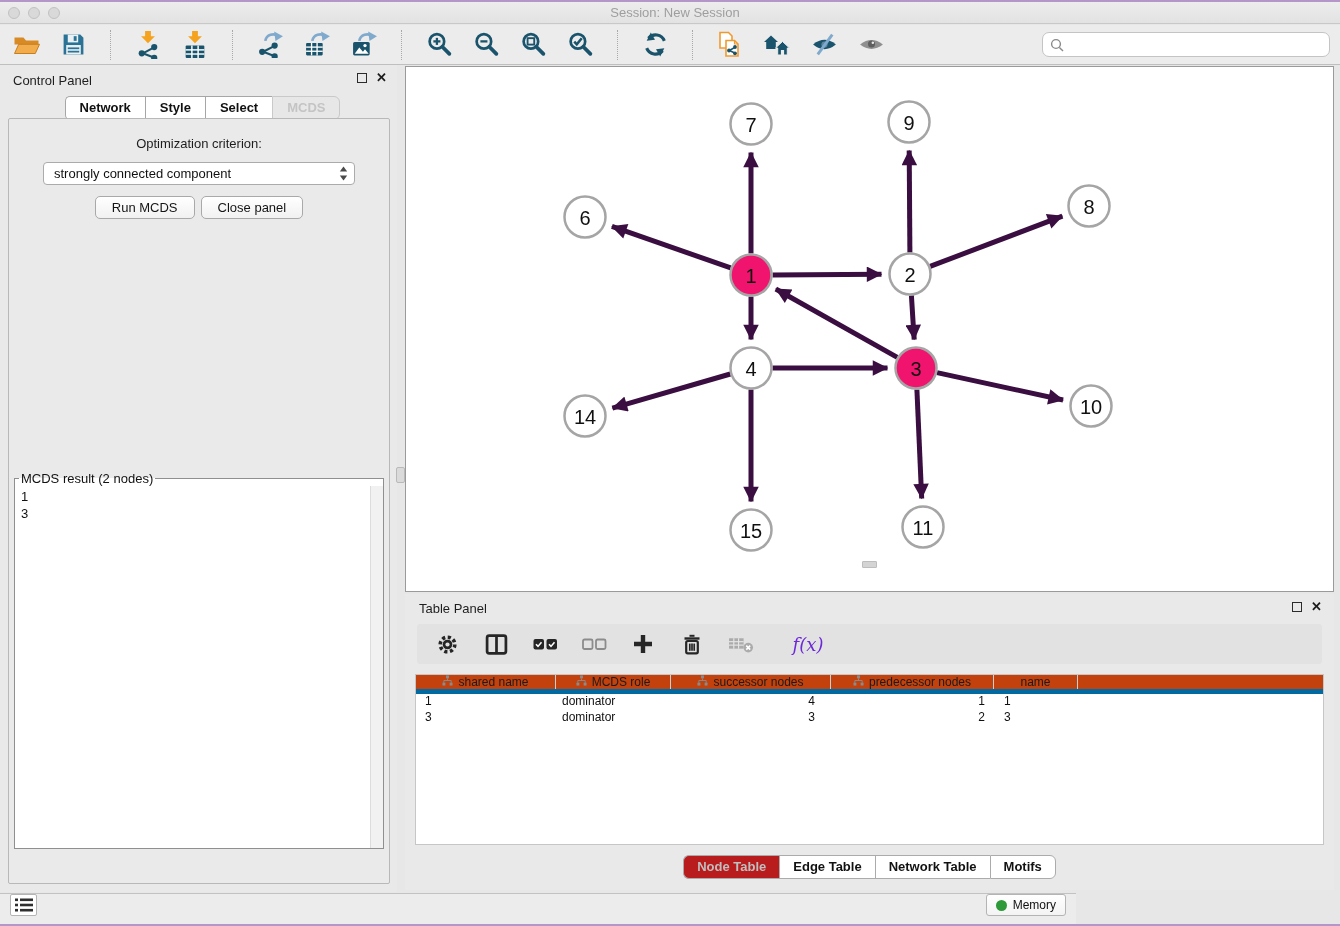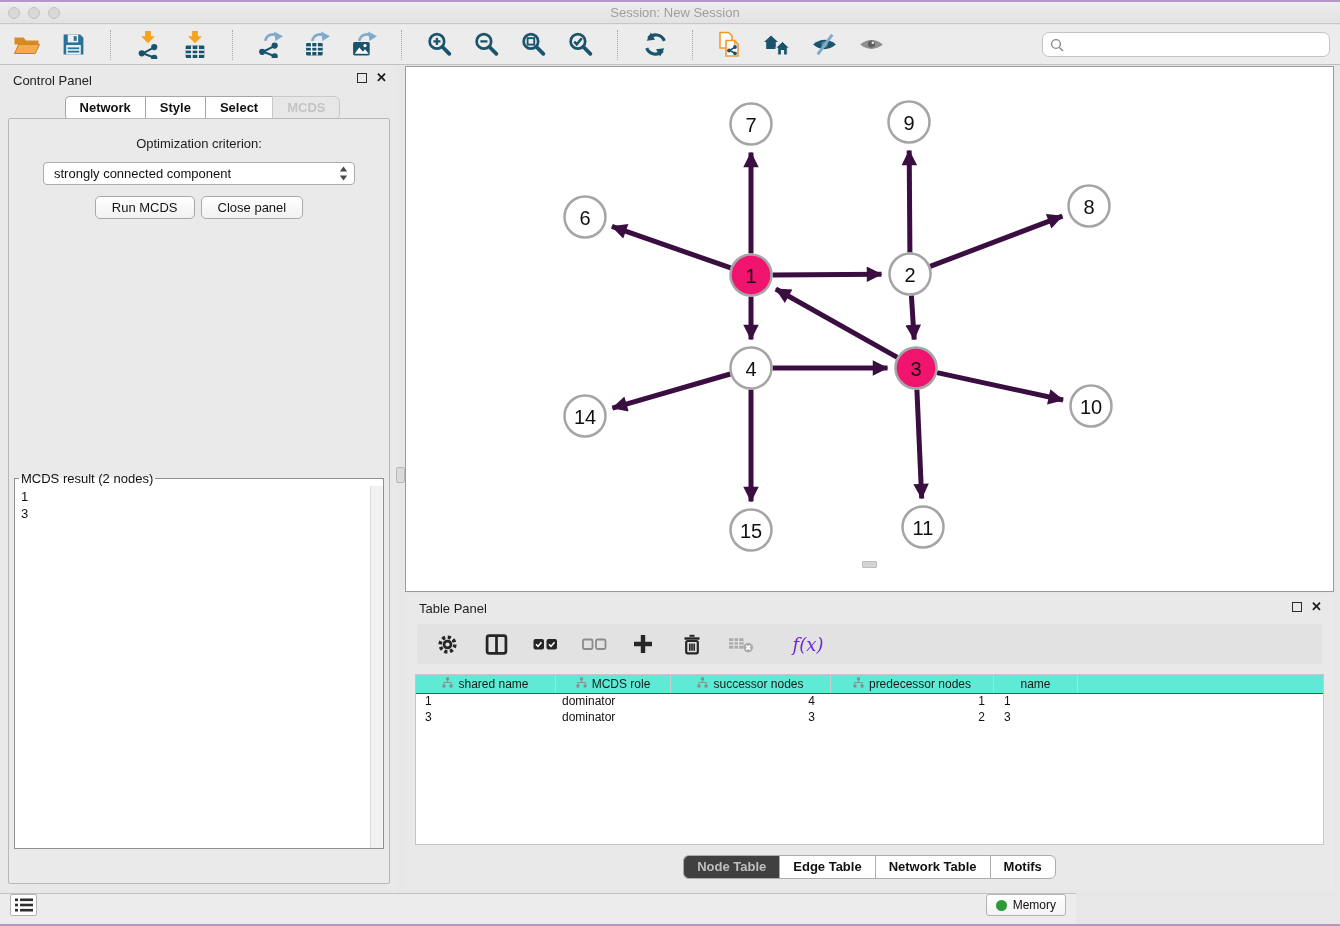--- a/index.html
+++ b/index.html
@@ -63,30 +63,30 @@
   
   .table-panel { position:absolute; left:405px; top:594px; width:929px; height:296px; background:#E9E9E9; }
   .tp-header { height:26px; position:relative; }
   .tp-header .tp-title { position:absolute; left:14px; top:7px; font-size:13px; color:#1E1E1E; }
   .tp-header .panel-ctl { right:12px; }
   .tp-toolbar { position:absolute; left:12px; top:30px; width:905px; height:40px; background:#E2E2E2; border-radius:3px; display:flex; align-items:center; gap:17px; padding:0 14px; }
   .tp-btn { background:none; border:none; width:32px; height:30px; display:flex; align-items:center; justify-content:center; cursor:pointer; }
   .fx { font-family:"DejaVu Serif", serif; font-style:italic; color:#6d28d9; font-size:18px;margin-left:36px; }
 
   .tp-table { position:absolute; left:10px; top:80px; width:909px; height:171px; background:#fff; border:1px solid #C6C6C6; }
-  .thead { display:flex; height:19px; background:#5eead4; border-bottom:1px solid #0369a1; }
+  .thead { display:flex; height:19px; background:#c2410c; border-bottom:5px solid #0369a1; }
   .th { display:flex; align-items:center; justify-content:center; gap:5px; font-size:12px; color:#1B1B1B; border-right:1px solid #CFCFCF; overflow:hidden; }
   .trow { display:flex; height:16px; }
   .td { font-size:12px; color:#101010; padding:1px 0; overflow:hidden; white-space:nowrap; }
 
   .tp-tabs { position:absolute; left:0; top:261px; width:929px; display:flex; justify-content:center; }
   .tp-tab { font-size:13px; font-weight:bold; color:#111; background:#fff; border:1px solid #ABABAB; border-right:none; padding:3px 13px 4px; cursor:pointer; }
   .tp-tab:first-child { border-radius:6px 0 0 6px; }
   .tp-tab:last-child { border-right:1px solid #ABABAB; border-radius:0 6px 6px 0; }
-  .tp-tab.active { background:#404040; color:#BFBFBF; }
+  .tp-tab.active { background:#b91c1c; color:#BFBFBF; }
 
   
   .statusbar { position:absolute; left:0; top:893px; width:1076px; height:31px; background:#ECECEC; border-top:1px solid #C2C2C2; display:flex; align-items:flex-start; padding:0 10px; }
   .list-btn { width:27px; height:22px; background:#fff; border:1px solid #B4B4B4; border-radius:2px; display:flex; align-items:center; justify-content:center; cursor:pointer; }
   .memory-btn { margin-left:auto; height:22px; background:linear-gradient(#FFFFFF,#F3F3F3); border:1px solid #B4B4B4; border-radius:3px; display:flex; align-items:center; gap:6px; padding:0 9px; font-size:12px; color:#111; cursor:pointer; }
   .memory-dot { width:11px; height:11px; border-radius:50%; }
 </style>
 </head>
 <body>
 

